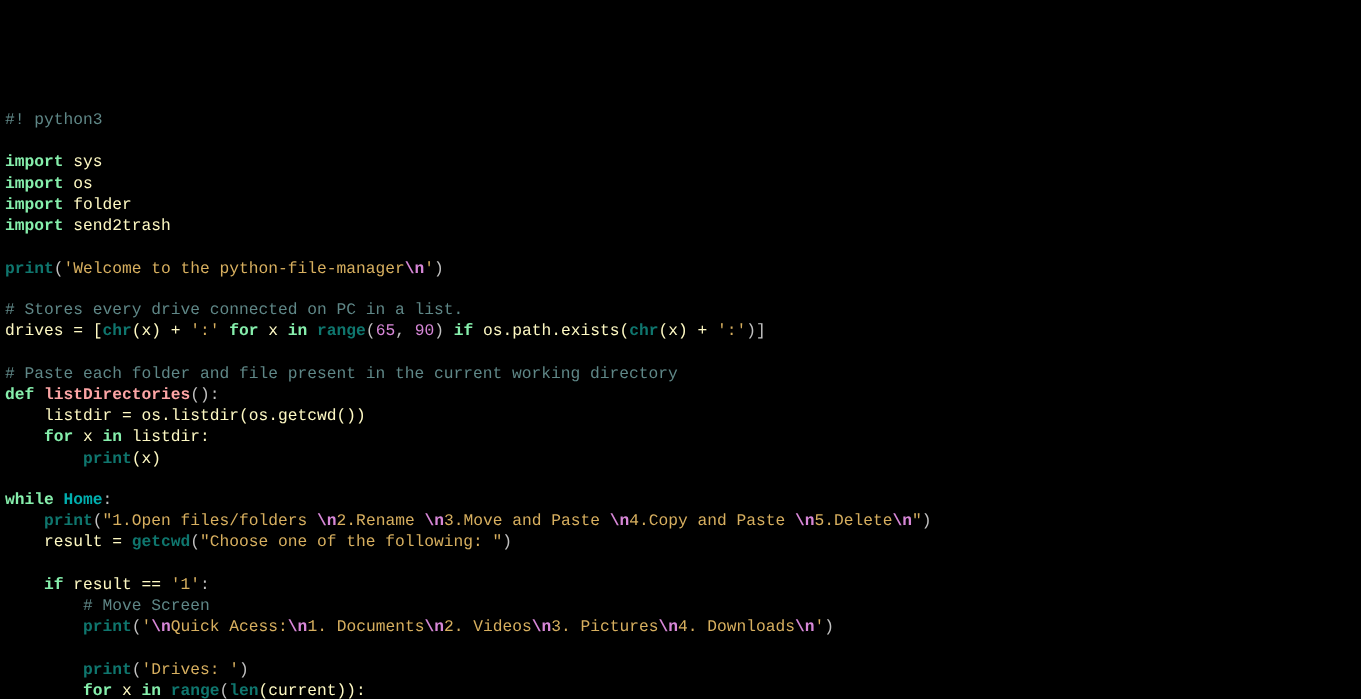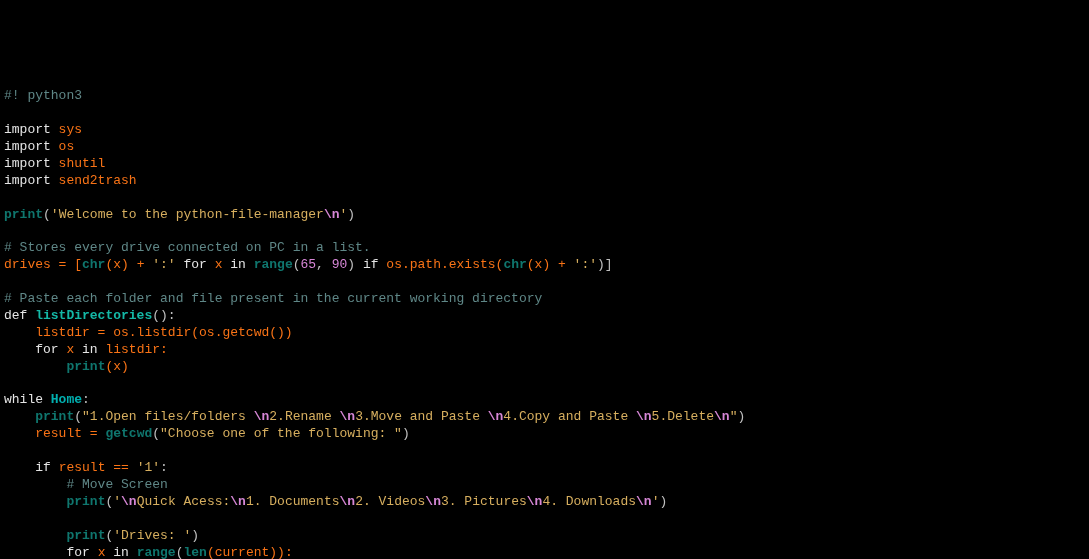--- a/index.html
+++ b/index.html
@@ -11,42 +11,42 @@
       color: #c0c0c0;
       padding: 4px;
       white-space: pre;
     }
     .code-area {
       width: 1089px;
       height: 559px;
       overflow: hidden;
     }
     .line { white-space: pre; }
-    .kw { color: #e5e5e5; font-weight: normal; }
+    .kw { color: #86efac; font-weight: bold; }
     .kw2 { color: #00afaf; font-weight: bold; }
-    .func { color: #14b8a6; font-weight: bold; }
+    .func { color: #fca5a5; font-weight: bold; }
     .str { color: #d7af5f; }
     .num { color: #d787d7; }
     .comment { color: #5f8787; }
-    .ident { color: #f97316; }
+    .ident { color: #fef9c3; }
     .builtin { color: #0f766e; font-weight: bold; }
     .esc { color: #d787d7; font-weight: bold; }
     .punct { color: #c0c0c0; }
   </style>
 </head>
 <body>
 
 
 
 <div class="code-area">
 <span class="line"><span class="comment">#!</span><span class="comment"> python3</span></span>
 
 <span class="line"><span class="kw">import</span><span class="ident"> sys</span></span>
 <span class="line"><span class="kw">import</span><span class="ident"> os</span></span>
-<span class="line"><span class="kw">import</span><span class="ident"> shutil</span></span>
+<span class="line"><span class="kw">import</span><span class="ident"> folder</span></span>
 <span class="line"><span class="kw">import</span><span class="ident"> send2trash</span></span>
 
 <span class="line"><span class="builtin">print</span><span class="punct">(</span><span class="str">'Welcome to the python-file-manager</span><span class="esc">\n</span><span class="str">'</span><span class="punct">)</span></span>
 
 <span class="line"><span class="comment"># Stores every drive connected on PC in a list.</span></span>
 <span class="line"><span class="ident">drives = [</span><span class="builtin">chr</span><span class="ident">(x) + </span><span class="str">':'</span><span class="kw"> for</span><span class="ident"> x </span><span class="kw">in</span><span class="builtin"> range</span><span class="punct">(</span><span class="num">65</span><span class="punct">, </span><span class="num">90</span><span class="punct">) </span><span class="kw">if</span><span class="ident"> os.path.exists(</span><span class="builtin">chr</span><span class="ident">(x) + </span><span class="str">':'</span><span class="punct">)]</span></span>
 
 <span class="line"><span class="comment"># Paste each folder and file present in the current working directory</span></span>
 <span class="line"><span class="kw">def</span><span class="func"> listDirectories</span><span class="punct">():</span></span>
 <span class="line"><span class="ident">    listdir = os.listdir(os.getcwd())</span></span>

